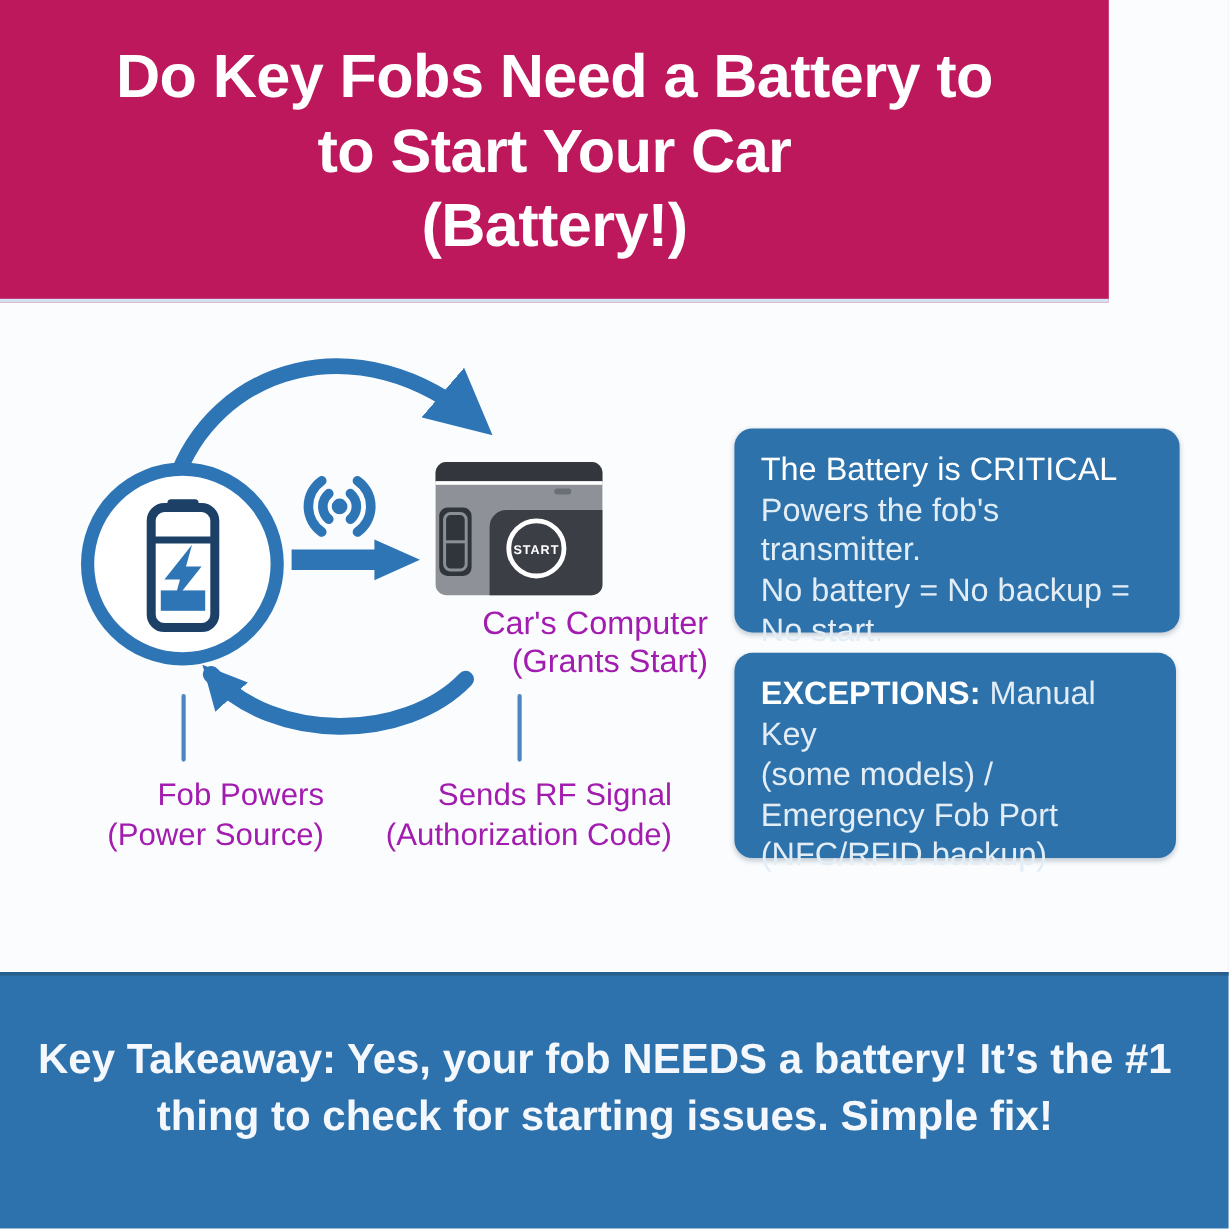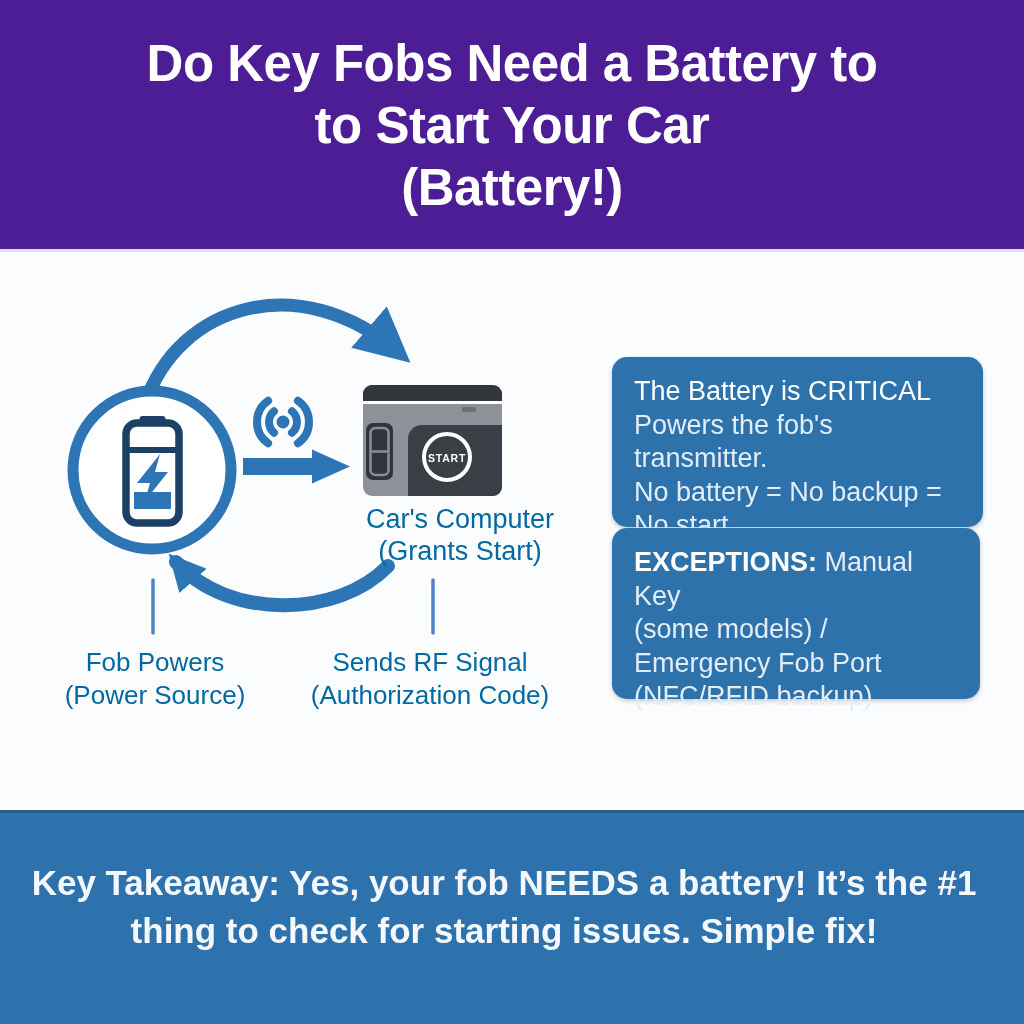--- a/index.html
+++ b/index.html
@@ -4,54 +4,54 @@
 <style>
   html,body{margin:0;padding:0;background:#e8e8e8;}
   *{box-sizing:border-box;}
   .page{
     position:relative;width:1024px;height:1024px;overflow:hidden;
     background:#fafcfe;
     font-family:"Liberation Sans",sans-serif;
   }
   
   .header{
-    position:absolute;left:0;top:0;width:1024px;height:252px;
-    background:#4c1d95;border-bottom:3px solid #d3e2f0;
+    position:absolute;left:0;top:0;width:924px;height:252px;
+    background:#be185d;border-bottom:3px solid #d3e2f0;
   }
   .title{
     padding-top:33px;text-align:center;color:#ffffff;
     font-size:51px;font-weight:bold;line-height:62px;letter-spacing:-0.5px;
   }
   
   .footer{
     position:absolute;left:0;top:810px;width:1024px;height:214px;
     background:#2e72ad;border-top:3px solid #27608f;
   }
   .takeaway{
     padding:46px 30px 0 14px;text-align:center;color:#f4f8fc;
     font-size:35px;font-weight:bold;line-height:48px;
   }
   
   .diagram-svg{position:absolute;left:0;top:252px;}
   .diag-label{
-    position:absolute;text-align:center;color:#0369a1;
+    position:absolute;text-align:right;color:#a21caf;
     font-size:26px;line-height:33px;
   }
   .label-computer{left:330px;top:503px;width:260px;font-size:27px;line-height:32px;}
   .label-fob{left:40px;top:646px;width:230px;}
   .label-signal{left:300px;top:646px;width:260px;}
   
   .info-box{
     position:absolute;background:#2e72ab;border-radius:15px;
     padding:18px 22px;color:#e2edf6;font-size:27px;line-height:33.5px;
     box-shadow:0 2px 4px rgba(20,50,80,0.25);
   }
   .info-box .box-title{color:#ffffff;font-weight:normal;}
   .box-critical{left:612px;top:357px;width:371px;height:170px;}
-  .box-exceptions{left:612px;top:528px;width:368px;height:171px;}
+  .box-exceptions{left:612px;top:544px;width:368px;height:171px;}
   .box-exceptions .inline-title{color:#ffffff;font-weight:bold;}
 </style>
 </head>
 <body>
 
 <div class="page">
 
   <div class="header">
     <div class="title">
       <div>Do Key Fobs Need a Battery to</div>

